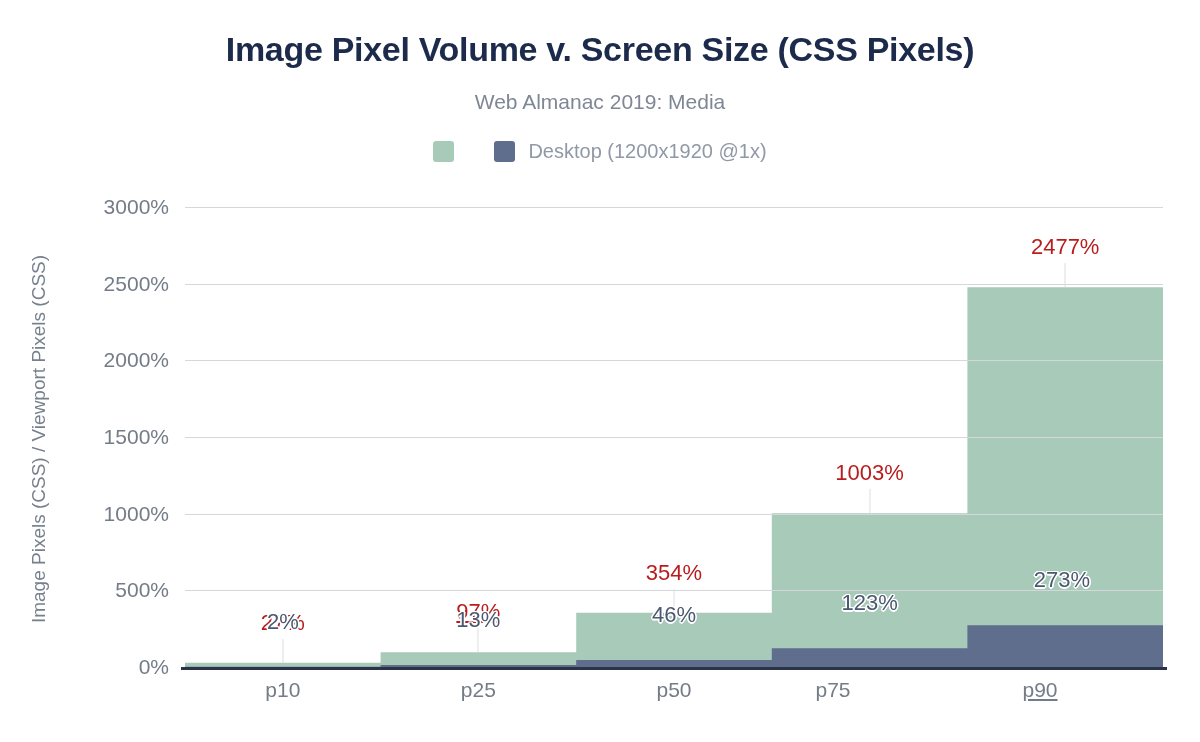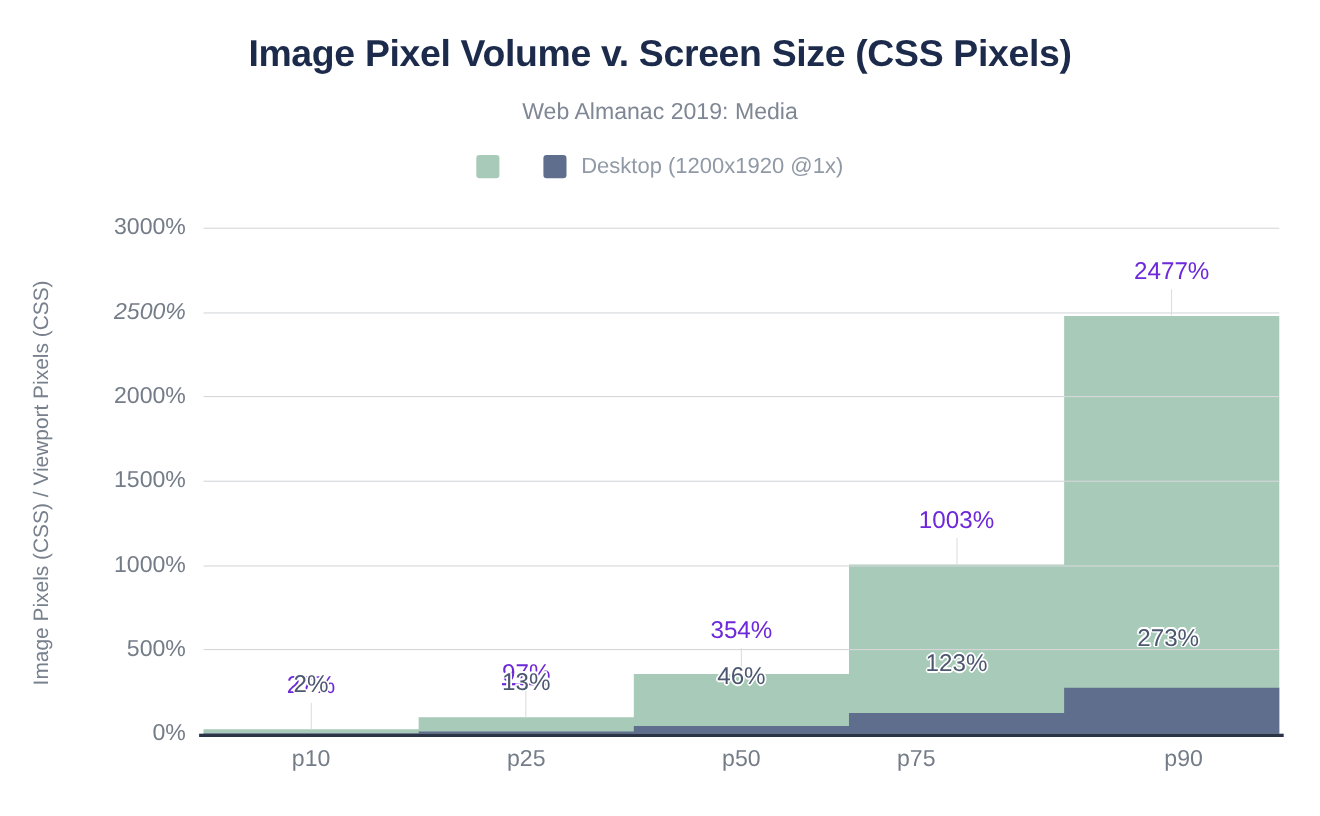--- a/index.html
+++ b/index.html
@@ -145,21 +145,21 @@
 
   
   .data-label {
     position: absolute;
     transform: translate(-50%, -50%);
     font-size: 22px;
     white-space: nowrap;
     pointer-events: none;
   }
   .data-label.outside {
-    color: #6d28d9;
+    color: #b91c1c;
   }
   .data-label.inside {
     color: #4C5870;
     text-shadow:
        1.5px 0 0 #ffffff, -1.5px 0 0 #ffffff,
        0 1.5px 0 #ffffff, 0 -1.5px 0 #ffffff,
        1.1px 1.1px 0 #ffffff, -1.1px 1.1px 0 #ffffff,
        1.1px -1.1px 0 #ffffff, -1.1px -1.1px 0 #ffffff;
   }
   .leader-line {
@@ -189,21 +189,21 @@
   </div>
 
   <div id="y-axis-title">Image Pixels (CSS) / Viewport Pixels (CSS)</div>
 
   <div id="y-tick-wrap">
       <div class="y-tick-label" style="top: 667px;">0%</div>
       <div class="y-tick-label" style="top: 590.333px;">500%</div>
       <div class="y-tick-label" style="top: 513.667px;">1000%</div>
       <div class="y-tick-label" style="top: 437px;">1500%</div>
       <div class="y-tick-label" style="top: 360.333px;">2000%</div>
-      <div class="y-tick-label" style="top: 283.667px; font-style: italic;">2500%</div>
+      <div class="y-tick-label" style="top: 283.667px;">2500%</div>
       <div class="y-tick-label" style="top: 207px;">3000%</div>
     </div>
 
   <div id="plot-area">
     <svg id="series-svg" viewBox="0 0 978 460" preserveAspectRatio="none">
       <path id="path-mobile" d="M 0 460.00 L 0.00 455.86 L 195.60 455.86 L 195.60 445.13 L 391.20 445.13 L 391.20 405.72 L 586.80 405.72 L 586.80 306.21 L 782.40 306.21 L 782.40 80.19 L 978.00 80.19 L 978.00 460.00 Z" fill="#A8CBB9"></path>
       <path id="path-desktop" d="M 0 460.00 L 0.00 459.69 L 195.60 459.69 L 195.60 458.01 L 391.20 458.01 L 391.20 452.95 L 586.80 452.95 L 586.80 441.14 L 782.40 441.14 L 782.40 418.14 L 978.00 418.14 L 978.00 460.00 Z" fill="#5F6E8C"></path>
     </svg>
   <div class="gridline" style="top: 383.333px;"></div>
       <div class="gridline" style="top: 306.667px;"></div>
@@ -213,21 +213,21 @@
       <div class="gridline" style="top: 0px;"></div>
     </div>
 
   <div id="x-axis-line"></div>
 
   <div id="x-tick-wrap">
       <div class="x-tick-label" style="left: 97.8px;">p10</div>
       <div class="x-tick-label" style="left: 293.4px;">p25</div>
       <div class="x-tick-label" style="left: 489px;">p50</div>
       <div class="x-tick-label" style="left: 648px;">p75</div>
-      <div class="x-tick-label" style="left: 891px;">p90</div>
+      <div class="x-tick-label" style="left: 855px; text-decoration: underline;">p90</div>
     </div>
 
   <div id="label-layer" style="position:absolute;left:0;top:0;width:1200px;height:742px;">
       <div class="data-label outside" style="left: 282.8px; top: 622.86px;">27%</div>
       <div class="leader-line" style="left: 282.8px; top: 638.86px; height: 24px;"></div>
       <div class="data-label outside" style="left: 478.4px; top: 612.127px; text-decoration: underline;">97%</div>
       <div class="leader-line" style="left: 478.4px; top: 628.127px; height: 24px;"></div>
       <div class="data-label outside" style="left: 674px; top: 572.72px;">354%</div>
       <div class="leader-line" style="left: 674px; top: 588.72px; height: 24px;"></div>
       <div class="data-label outside" style="left: 869.6px; top: 473.207px;">1003%</div>

